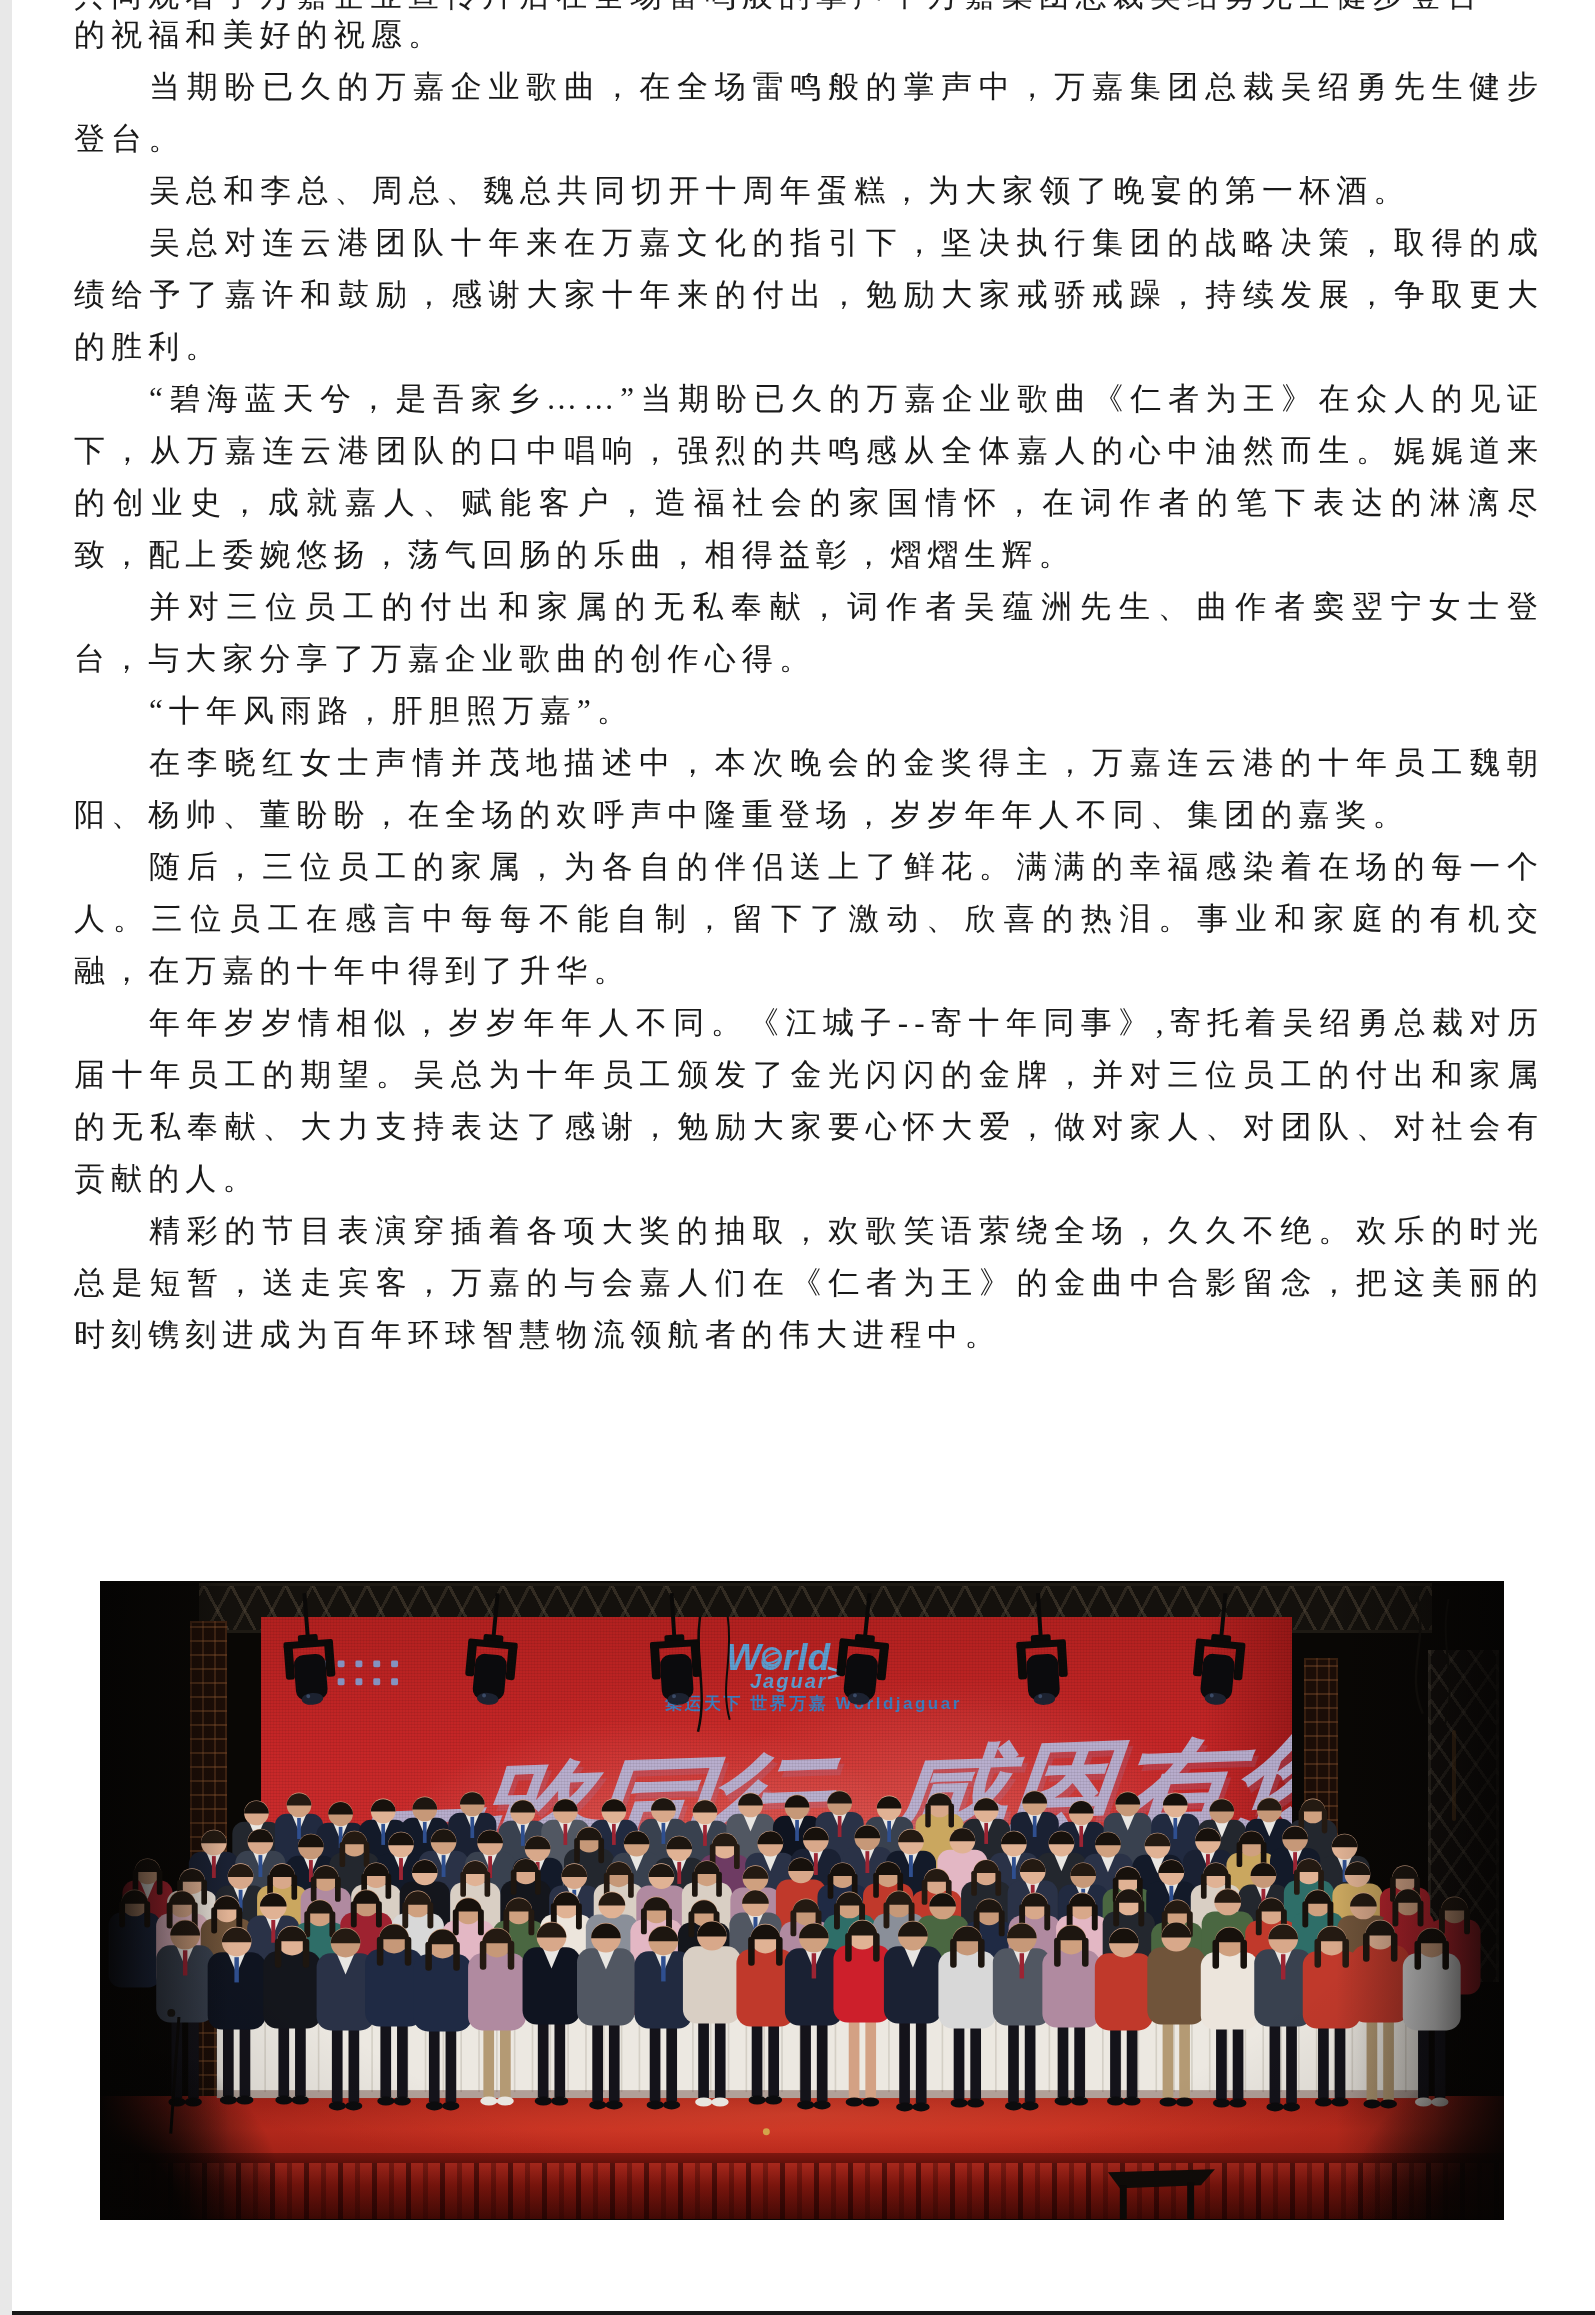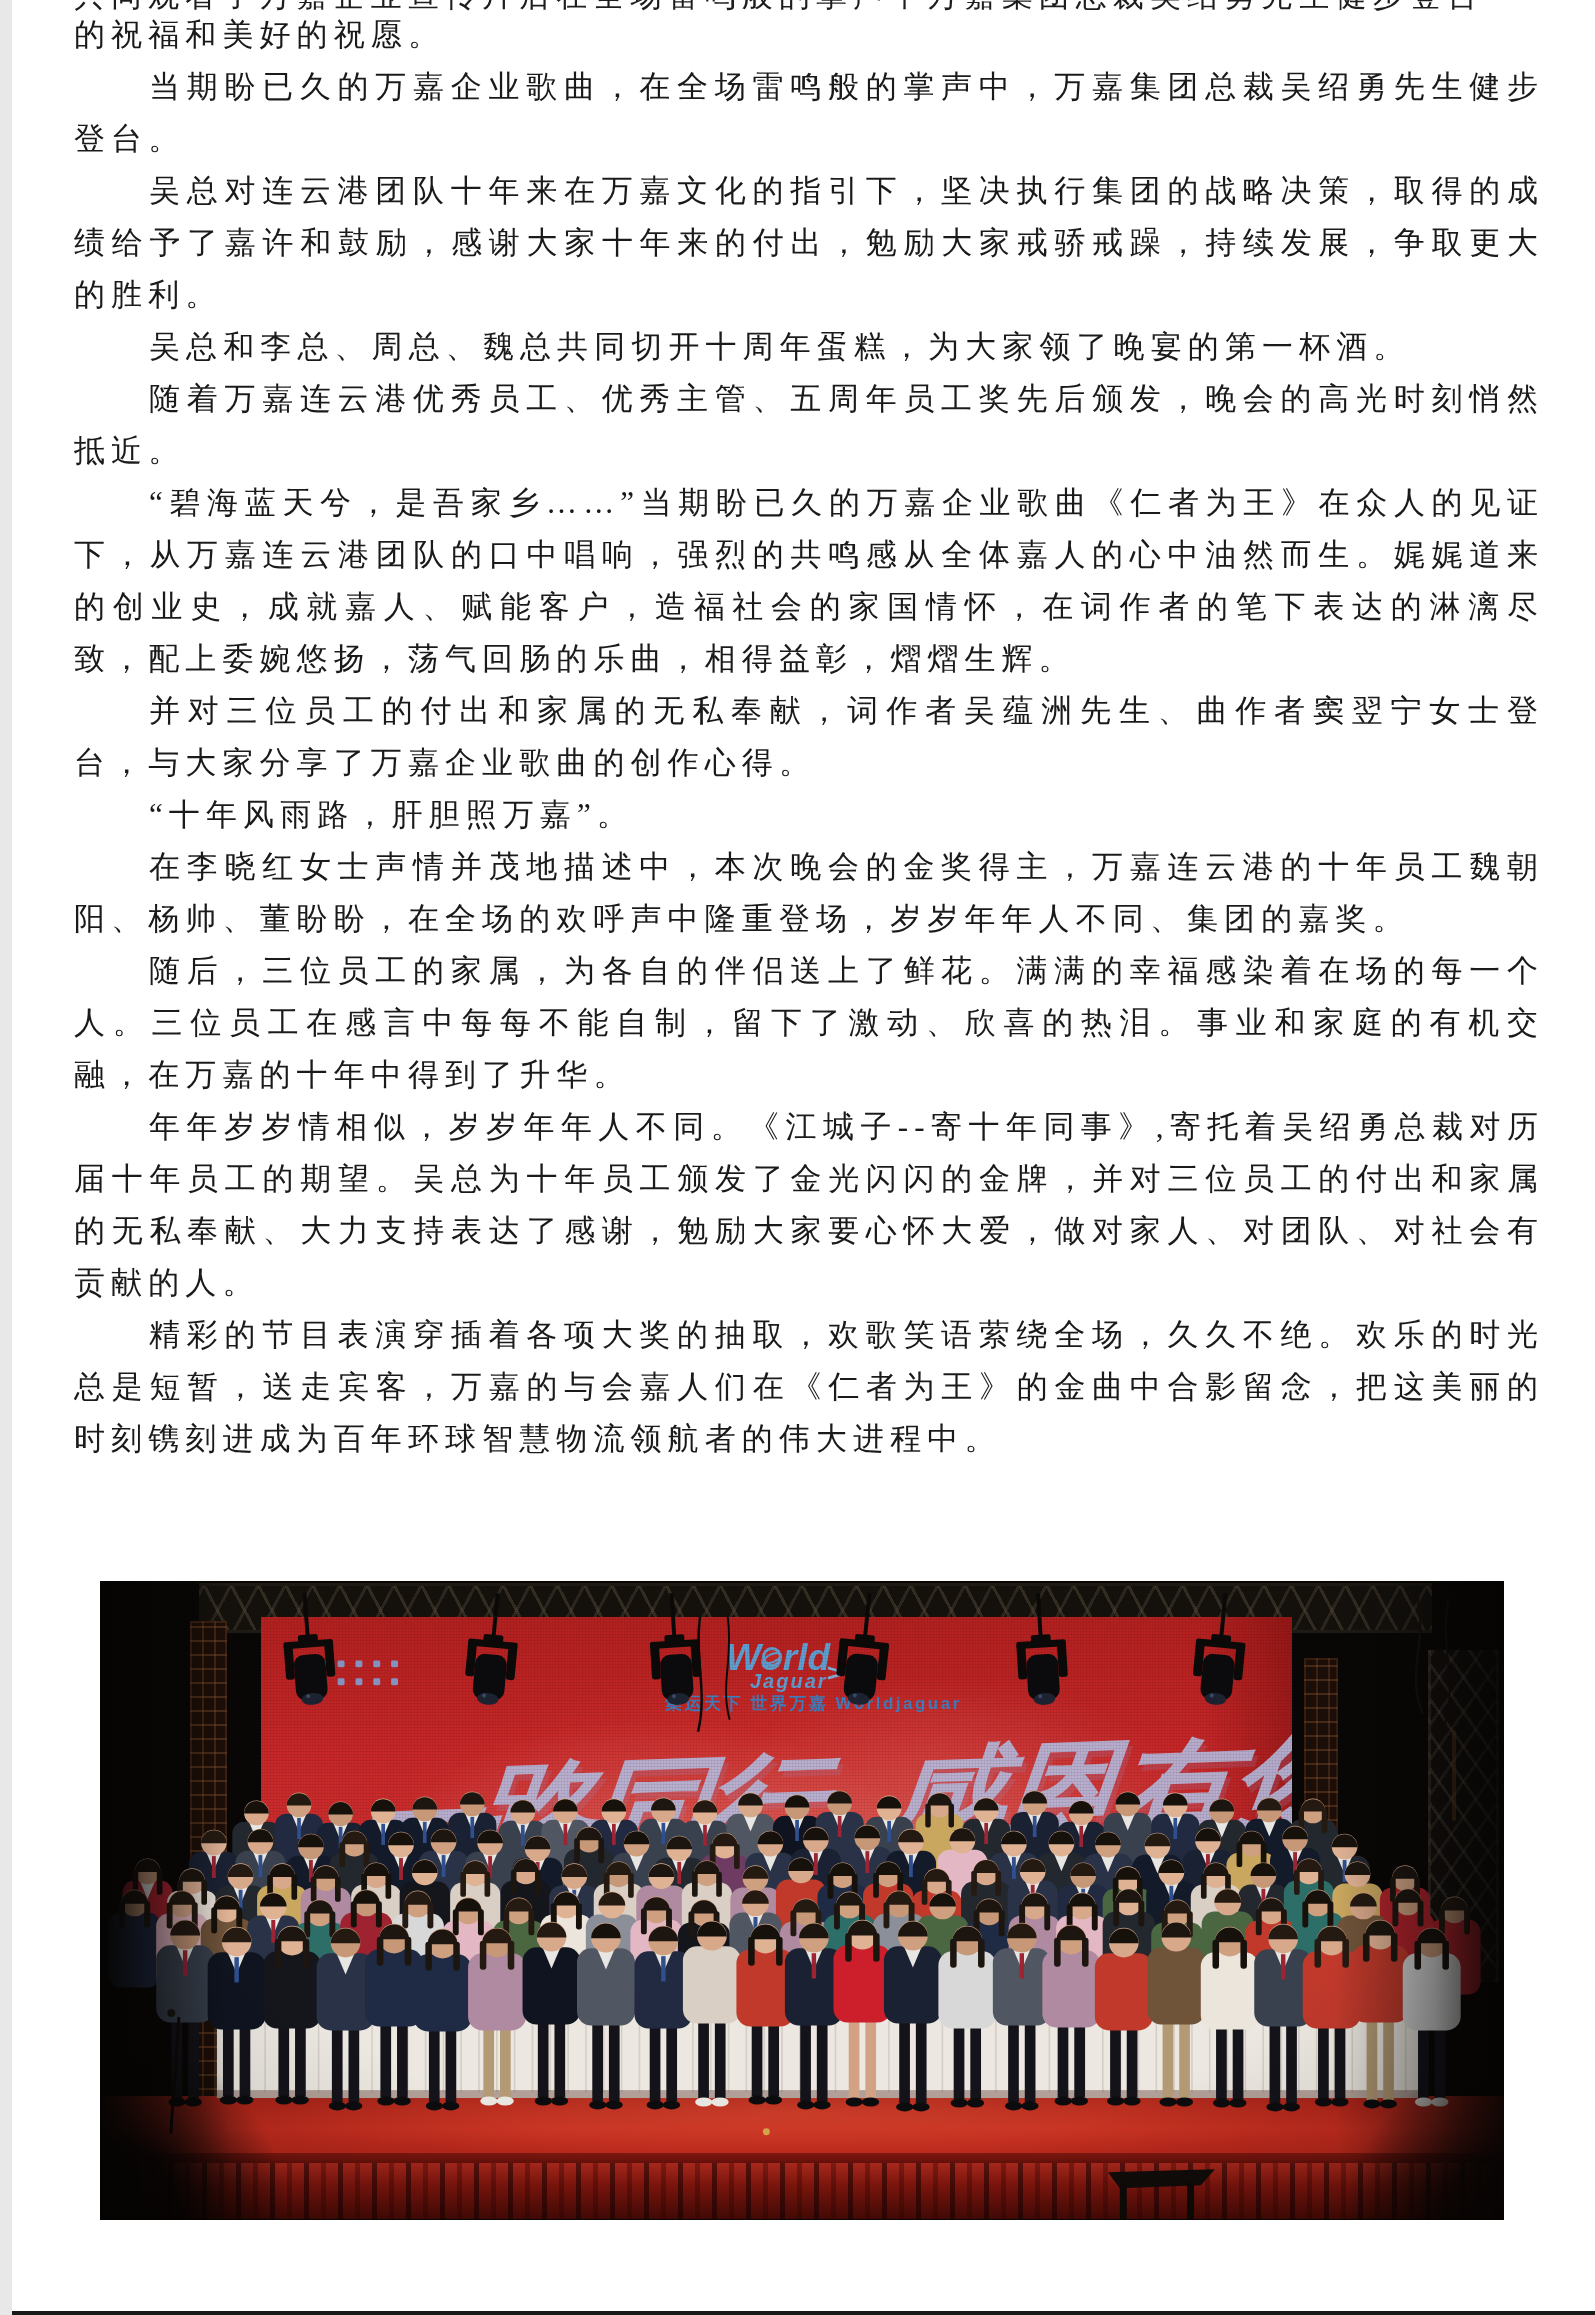--- a/index.html
+++ b/index.html
@@ -95,23 +95,22 @@
 
 <div class="page">
 
   <div class="clip-top">
     <span>共同观看了万嘉企业宣传片后在全场雷鸣般的掌声中万嘉集团总裁吴绍勇先生健步登台</span>
   </div>
 
   <div class="article">
       <p class="cont">的祝福和美好的祝愿。</p>
       <p class="">当期盼已久的万嘉企业歌曲，在全场雷鸣般的掌声中，万嘉集团总裁吴绍勇先生健步登台。</p>
+      <p class="">吴总和李总、周总、魏总共同切开十周年蛋糕，为大家领了晚宴的第一杯酒。</p>
       <p class="">吴总对连云港团队十年来在万嘉文化的指引下，坚决执行集团的战略决策，取得的成绩给予了嘉许和鼓励，感谢大家十年来的付出，勉励大家戒骄戒躁，持续发展，争取更大的胜利。</p>
-      <p class="">吴总和李总、周总、魏总共同切开十周年蛋糕，为大家领了晚宴的第一杯酒。</p>
-      <p class="">随着万嘉连云港优秀员工、优秀主管、五周年员工奖先后颁发，晚会的高光时刻悄然抵近。</p>
       <p class="">“碧海蓝天兮，是吾家乡……”当期盼已久的万嘉企业歌曲《仁者为王》在众人的见证下，从万嘉连云港团队的口中唱响，强烈的共鸣感从全体嘉人的心中油然而生。娓娓道来的创业史，成就嘉人、赋能客户，造福社会的家国情怀，在词作者的笔下表达的淋漓尽致，配上委婉悠扬，荡气回肠的乐曲，相得益彰，熠熠生辉。</p>
       <p class="">并对三位员工的付出和家属的无私奉献，词作者吴蕴洲先生、曲作者窦翌宁女士登台，与大家分享了万嘉企业歌曲的创作心得。</p>
       <p class="">“十年风雨路，肝胆照万嘉”。</p>
       <p class="">在李晓红女士声情并茂地描述中，本次晚会的金奖得主，万嘉连云港的十年员工魏朝阳、杨帅、董盼盼，在全场的欢呼声中隆重登场，岁岁年年人不同、集团的嘉奖。</p>
       <p class="">随后，三位员工的家属，为各自的伴侣送上了鲜花。满满的幸福感染着在场的每一个人。三位员工在感言中每每不能自制，留下了激动、欣喜的热泪。事业和家庭的有机交融，在万嘉的十年中得到了升华。</p>
       <p class="">年年岁岁情相似，岁岁年年人不同。《江城子--寄十年同事》,寄托着吴绍勇总裁对历届十年员工的期望。吴总为十年员工颁发了金光闪闪的金牌，并对三位员工的付出和家属的无私奉献、大力支持表达了感谢，勉励大家要心怀大爱，做对家人、对团队、对社会有贡献的人。</p>
       <p class="">精彩的节目表演穿插着各项大奖的抽取，欢歌笑语萦绕全场，久久不绝。欢乐的时光总是短暂，送走宾客，万嘉的与会嘉人们在《仁者为王》的金曲中合影留念，把这美丽的时刻镌刻进成为百年环球智慧物流领航者的伟大进程中。</p>
     </div>
 
   <div class="photo">

